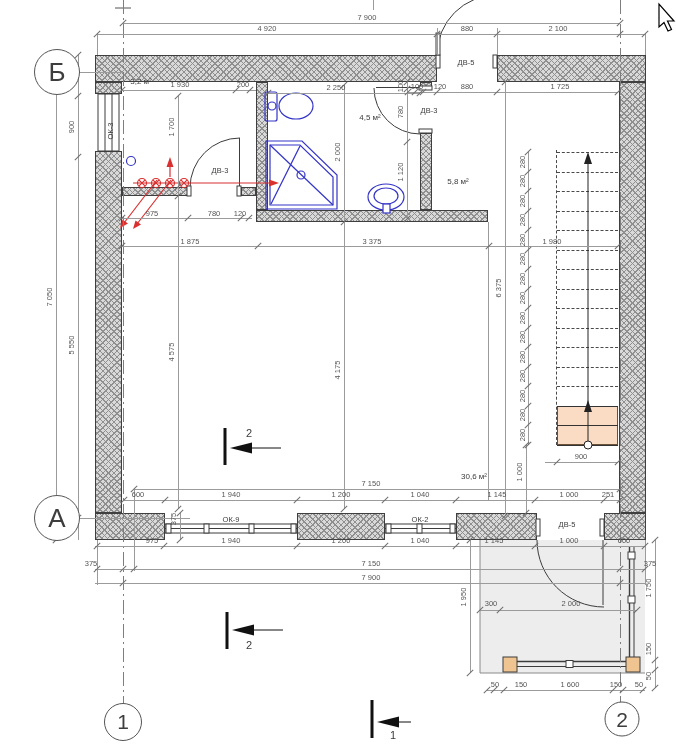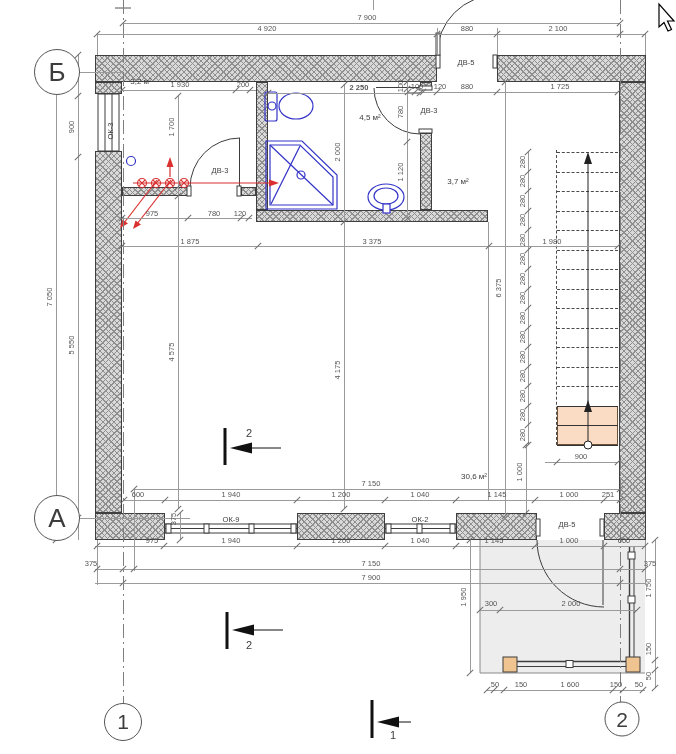--- a/index.html
+++ b/index.html
@@ -225,21 +225,21 @@
     </div>
   <div class="bubble" style="left:123px;top:722px;width:36px;height:36px;font-size:21px;">
       <span>1</span>
     </div>
   <div class="bubble" style="left:622px;top:719px;width:33px;height:33px;font-size:21px;">
       <span>2</span>
     </div>
 
   <span class="lbl" style="left:141px;top:81px;">3,2 м²</span>
   <span class="lbl" style="left:370px;top:117px;">4,5 м²</span>
-  <span class="lbl" style="left:458px;top:181px;">3,7 м²</span>
+  <span class="lbl" style="left:458px;top:181px;">5,8 м²</span>
   <span class="lbl" style="left:474px;top:476px;">30,6 м²</span>
 
   <span class="lbl" style="left:231px;top:519px;font-size:7.5px;">ОК-9</span>
   <span class="lbl" style="left:420px;top:519px;font-size:7.5px;">ОК-2</span>
   <span class="lbl rot" style="left:110px;top:131px;font-size:7.5px;">ОК-3</span>
 
   <span class="lbl" style="left:567px;top:524px;font-size:7.5px;">ДВ-5</span>
   <span class="lbl" style="left:466px;top:62px;font-size:7.5px;">ДВ-5</span>
   <span class="lbl" style="left:429px;top:110px;font-size:7.5px;">ДВ-3</span>
   <span class="lbl" style="left:220px;top:170px;font-size:7.5px;">ДВ-3</span>
@@ -375,21 +375,21 @@
       <div class="dline" style="left: 497px; top: 28px; width: 1px; height: 27px;"></div>
       <div class="dline" style="left: 645px; top: 34px; width: 1px; height: 21px;"></div>
       <div class="dline" style="left: 488px; top: 222px; width: 1px; height: 278px;"></div>
       <div class="dline" style="left: 373px; top: 0px; width: 1px; height: 10px;"></div>
       <div class="dimlabel" style="left: 367px; top: 18px;">7 900</div>
       <div class="dimlabel" style="left: 267px; top: 29px;">4 920</div>
       <div class="dimlabel" style="left: 467px; top: 29px;">880</div>
       <div class="dimlabel" style="left: 558px; top: 29px;">2 100</div>
       <div class="dimlabel" style="left: 180px; top: 85px;">1 930</div>
       <div class="dimlabel" style="left: 243px; top: 85px;">200</div>
-      <div class="dimlabel" style="left: 359px; top: 88px; font-weight: bold;">2 250</div>
+      <div class="dimlabel" style="left: 336px; top: 88px;">2 250</div>
       <div class="dimlabel" style="left: 417px; top: 87px;">100</div>
       <div class="dimlabel" style="left: 440px; top: 87px;">120</div>
       <div class="dimlabel" style="left: 467px; top: 87px;">880</div>
       <div class="dimlabel" style="left: 560px; top: 87px;">1 725</div>
       <div class="dimlabel" style="left: 152px; top: 214px;">975</div>
       <div class="dimlabel" style="left: 214px; top: 214px;">780</div>
       <div class="dimlabel" style="left: 240px; top: 214px;">120</div>
       <div class="dimlabel" style="left: 190px; top: 242px;">1 875</div>
       <div class="dimlabel" style="left: 372px; top: 242px;">3 375</div>
       <div class="dimlabel" style="left: 552px; top: 242px;">1 980</div>

